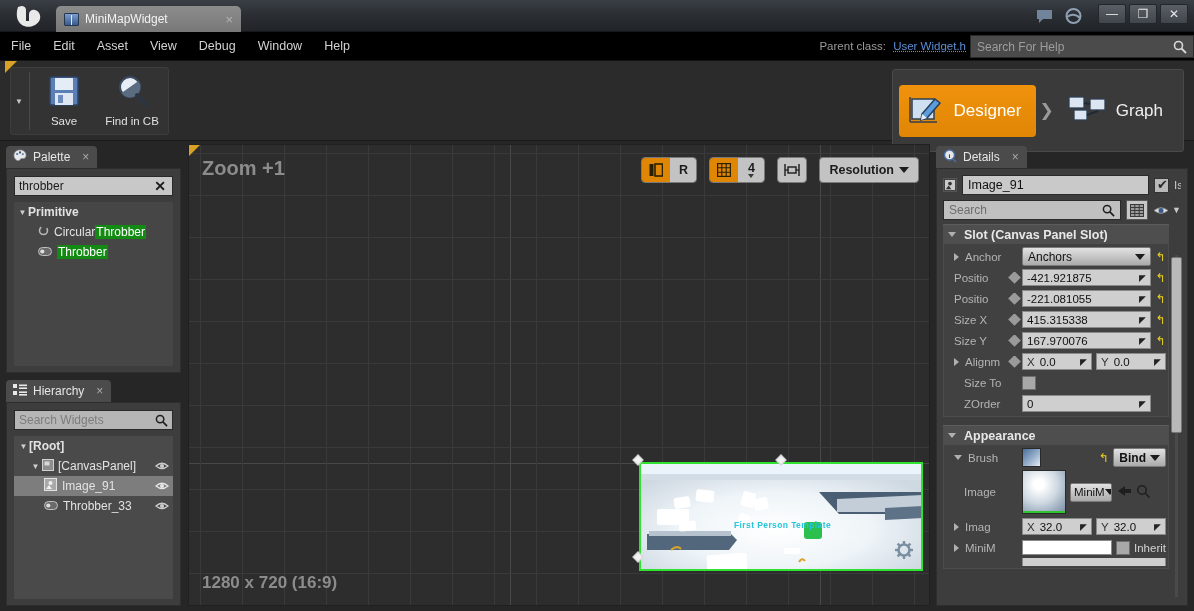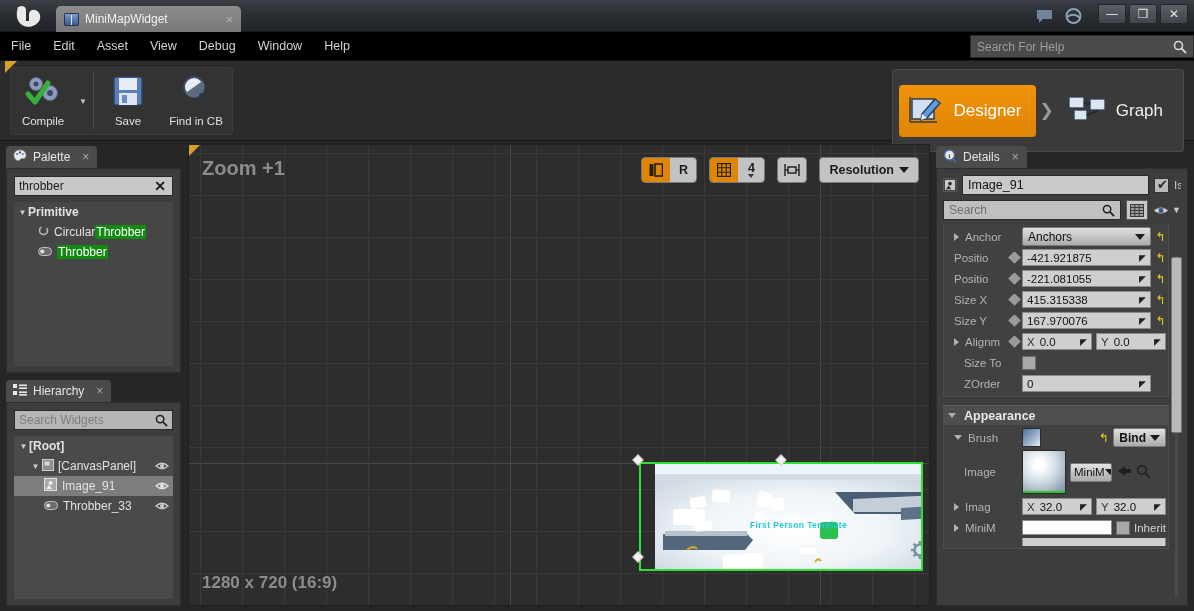--- a/index.html
+++ b/index.html
@@ -181,21 +181,21 @@
   .vtb-res {
     height:26px; padding:0 9px; background:#c3c3c3; border:1px solid #7a7a7a;
     border-radius:4px; display:flex; align-items:center; gap:5px;
     font-size:12.5px; font-weight:bold; color:#1c1c1c; cursor:pointer;
   }
   .caret-d { width:0;height:0;border-left:5px solid transparent;border-right:5px solid transparent;border-top:6px solid #1c1c1c; }
   .mini-caret { width:0;height:0;border-left:3px solid transparent;border-right:3px solid transparent;border-top:4px solid #3a3a3a; }
 
   
   .wpreview { position:absolute; left:450px; top:317px; width:284px; height:109px; }
-  .wp-img { position:absolute; inset:0; overflow:hidden; background:#dfe8ef;margin-left:16px; }
+  .wp-img { position:absolute; inset:0; overflow:hidden; background:#dfe8ef; }
   .wp-outline { position:absolute; inset:0; border:2px solid #2fe22f; pointer-events:none; }
   .handle {
     position:absolute; width:8px; height:8px; background:#f2f2f2;
     transform:rotate(45deg); border:1px solid #cfcfcf;
   }
 
   
   .details-panel { position:absolute; left:936px; top:146px; width:252px; height:460px; }
   .dp-body { position:absolute; left:0; right:0; top:22px; bottom:0; background:#3d3d3d; border:1px solid #2e2e2e; overflow:hidden; }
   .dp-namerow { position:absolute; left:6px; top:6px; right:6px; height:20px; display:flex; align-items:center; gap:5px; }
@@ -309,46 +309,36 @@
   </div>
 
   <div class="menubar">
     <div class="menu-item">File</div>
     <div class="menu-item">Edit</div>
     <div class="menu-item">Asset</div>
     <div class="menu-item">View</div>
     <div class="menu-item">Debug</div>
     <div class="menu-item">Window</div>
     <div class="menu-item">Help</div>
+    <div class="parentclass">
+      <span>Parent class:</span>
+      <span class="pc-link">User Widget.h</span>
+    </div>
     <div class="help-search">
       <span class="hs-text">Search For Help</span>
       <svg width="14" height="14" viewBox="0 0 14 14">
           <circle cx="5.5" cy="5.5" r="4" fill="none" stroke="#d8d8d8" stroke-width="1.6"></circle>
           <line x1="8.5" y1="8.5" x2="13" y2="13" stroke="#d8d8d8" stroke-width="1.8"></line>
         </svg>
     </div>
   </div>
 
   <div class="toolbar">
     <div class="tb-corner"></div>
     <div class="tb-group">
-      <div class="tb-btn">
-        <span>
-          <svg width="40" height="34" viewBox="0 0 40 34">
-            <g fill="#8f9bbf" stroke="#5b6585" stroke-width="1">
-              <circle cx="13" cy="10" r="6.5"></circle>
-                <circle cx="27" cy="19" r="7.5"></circle>
-            </g>
-            <circle cx="13" cy="10" r="2.5" fill="#3d4663"></circle>
-              <circle cx="27" cy="19" r="3" fill="#3d4663"></circle>
-            <path d="M5 20 L12 28 L25 9" stroke="#37b13a" stroke-width="5" fill="none" stroke-linecap="round" stroke-linejoin="round"></path>
-          </svg>
-        </span>
-        <span class="tb-label">Compile</span>
-      </div>
       <div class="tb-arrow">▼</div>
       <div class="tb-sep"></div>
       <div class="tb-btn">
         <span>
           <svg width="34" height="34" viewBox="0 0 34 34">
             <rect x="3" y="3" width="28" height="28" rx="2" fill="#5b7fb5" stroke="#2d4469" stroke-width="1.5"></rect>
             <rect x="8" y="4" width="18" height="12" fill="#e4ecf5"></rect>
             <rect x="8" y="19" width="18" height="12" fill="#dde6f2"></rect>
             <rect x="11" y="21" width="5" height="8" fill="#6d8cbe"></rect>
           </svg>
@@ -677,20 +667,24 @@
           <svg width="16" height="11" viewBox="0 0 16 11">
               <path d="M1 5.5 Q8 0 15 5.5 Q8 11 1 5.5 Z" fill="#e2e2e2" stroke="#8d8d8d" stroke-width="1"></path>
               <circle cx="8" cy="5.5" r="2.5" fill="#3a5a8c"></circle>
             </svg>
           <span style="color:#c9c9c9;font-size:9px">▼</span>
         </span>
       </div>
 
       <div class="dp-scroll">
 
+        <div class="cat-header">
+          <span class="tri open"></span>
+          <span>Slot (Canvas Panel Slot)</span>
+        </div>
         <div class="cat-body">
           <div class="prow">
             <span class="plabel">
                 <span class="tri"></span>
                 <span>Anchor</span>
               </span>
             <span class="pvals">
               <span class="combo">
                 <span>Anchors</span>
                 <span class="caret-d" style="margin-left:auto"></span>

